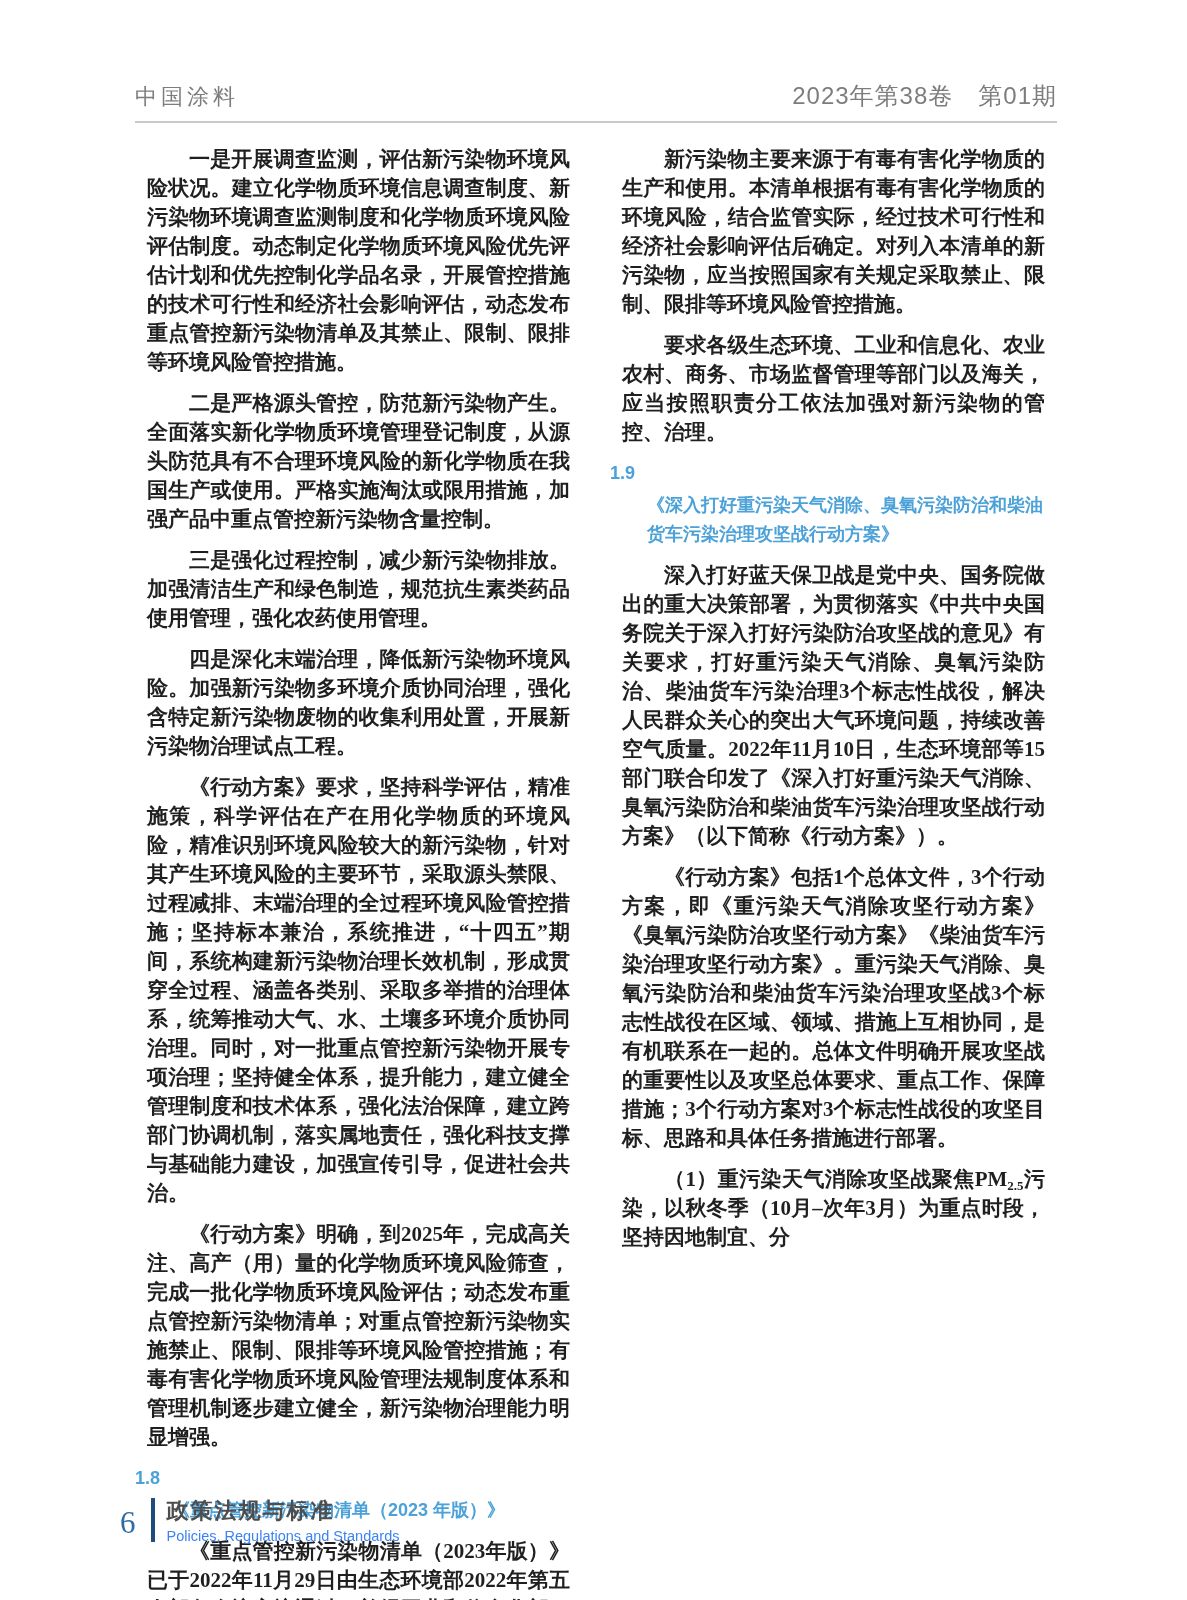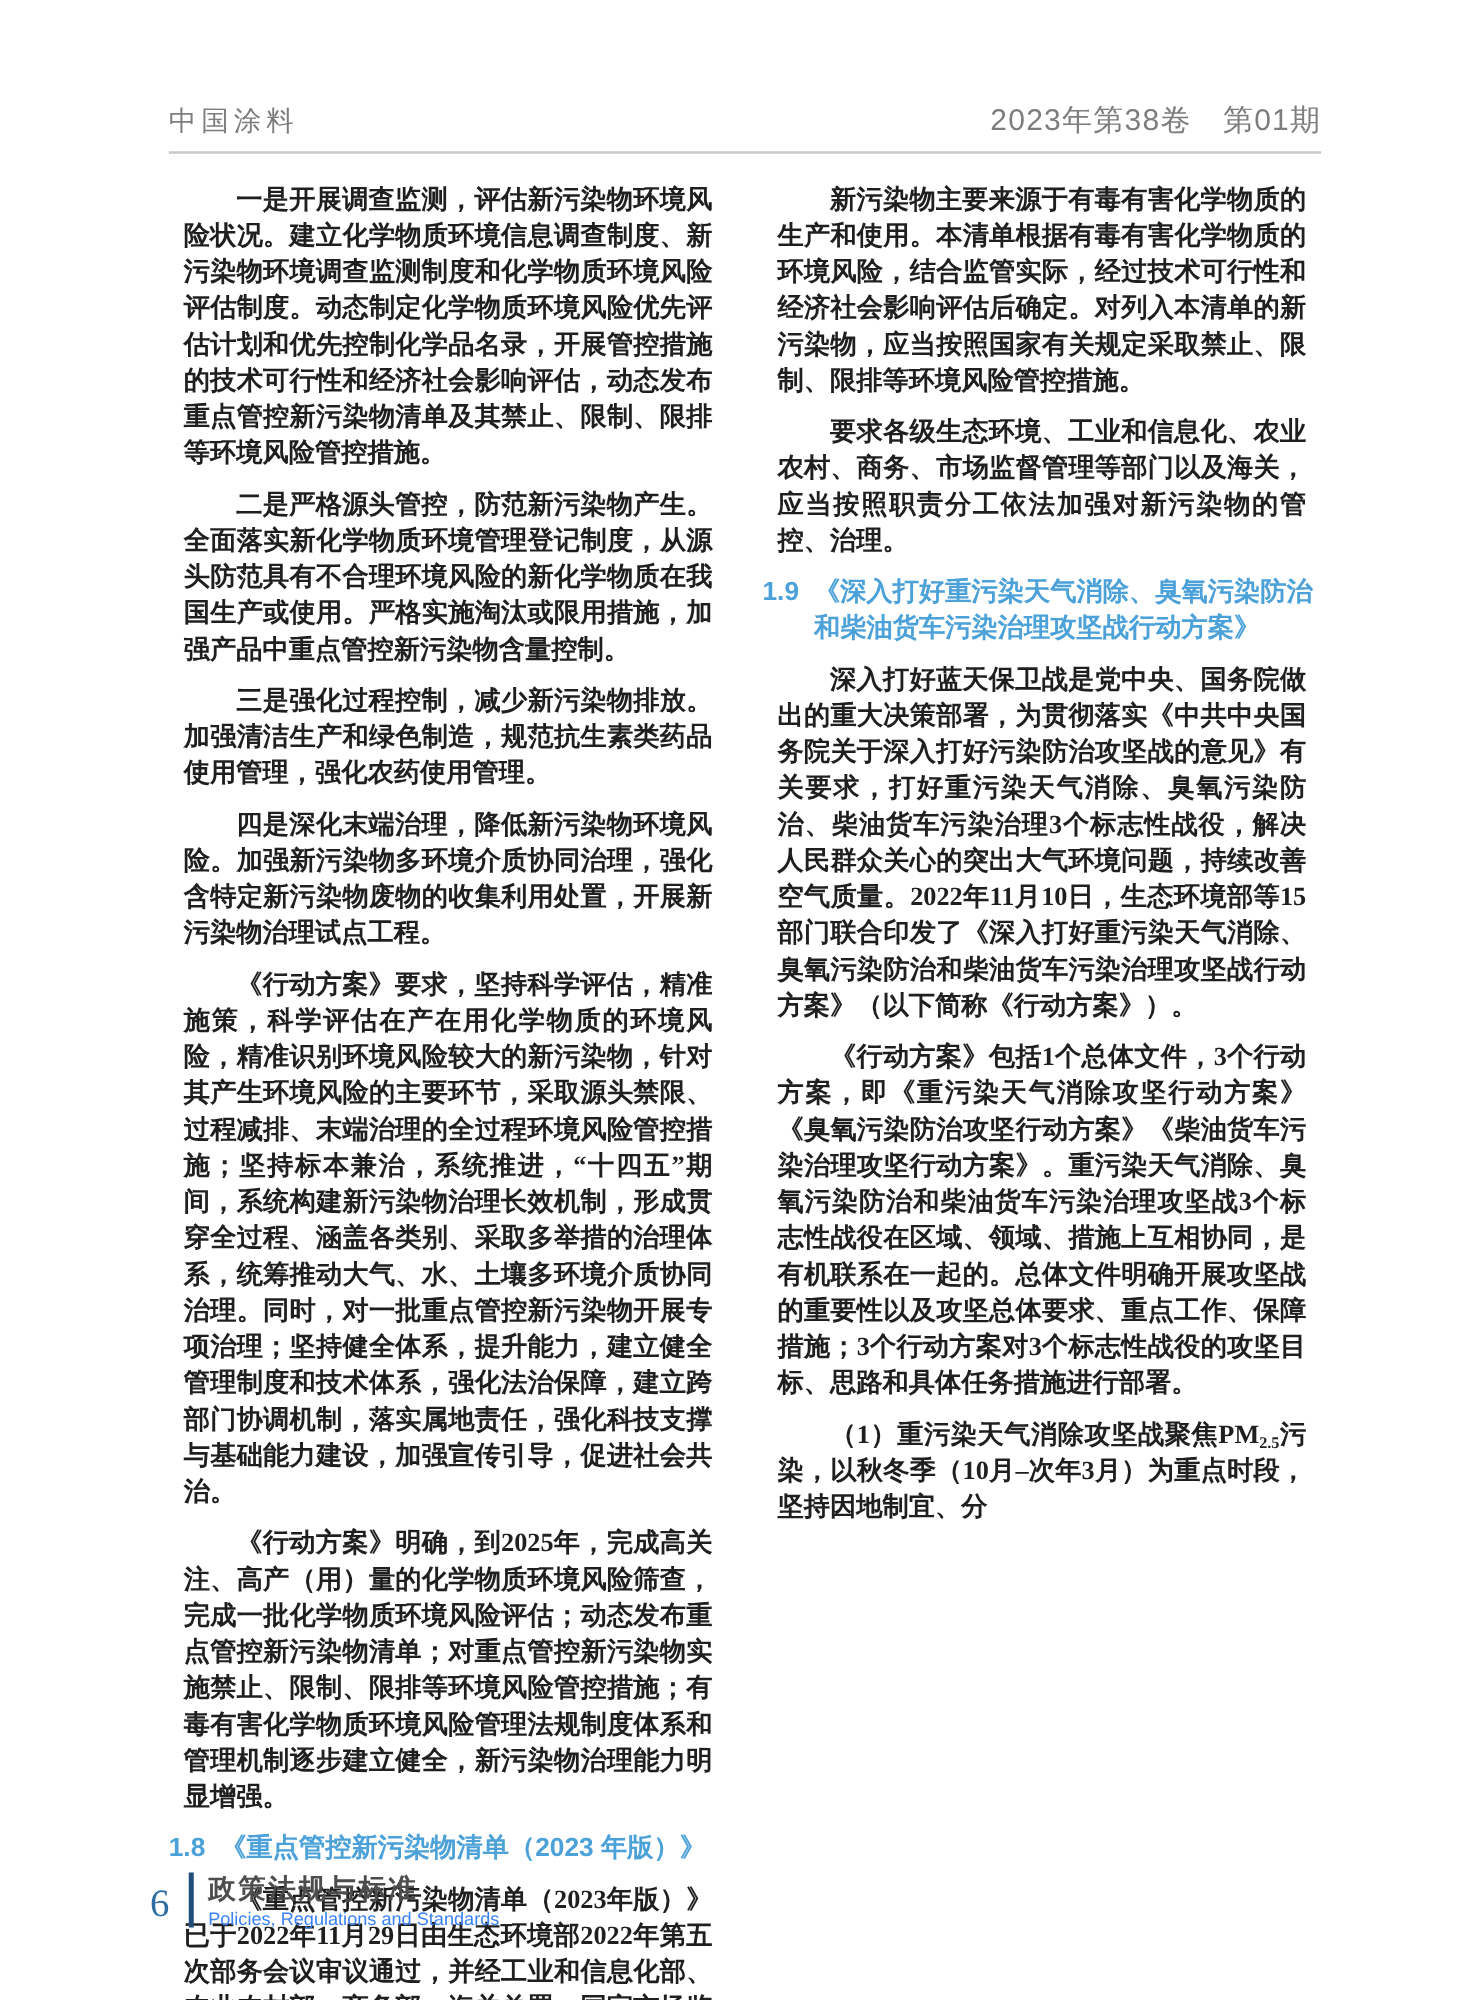--- a/index.html
+++ b/index.html
@@ -45,27 +45,27 @@
     text-align: justify;
     color: #1f1f1f;
   }
   .col p { margin: 12px; text-indent: 2em; font-weight: bold; }
   .section-heading {
     display: flex;
     gap: 12px;
     margin: 0;
     font-family: "Liberation Sans", sans-serif;
     font-weight: bold;
-    font-size: 21px;
+    font-size: 18px;
     line-height: 29px;
     text-align: left;
     color: #4ba1d8;
   }
   .section-heading .sec-num { flex: 0 0 auto; }
-  .section-heading .sec-title { flex: 1 1 auto; }
+  .section-heading .sec-title { flex: 1 1 auto; margin-top: 32px; }
   sub.pm-sub { font-size: 13px; line-height: 0; vertical-align: -4px; }
   
   .page-footer {
     position: absolute;
     left: 120px;
     top: 1496px;
     display: flex;
     align-items: center;
   }
   .page-number {

